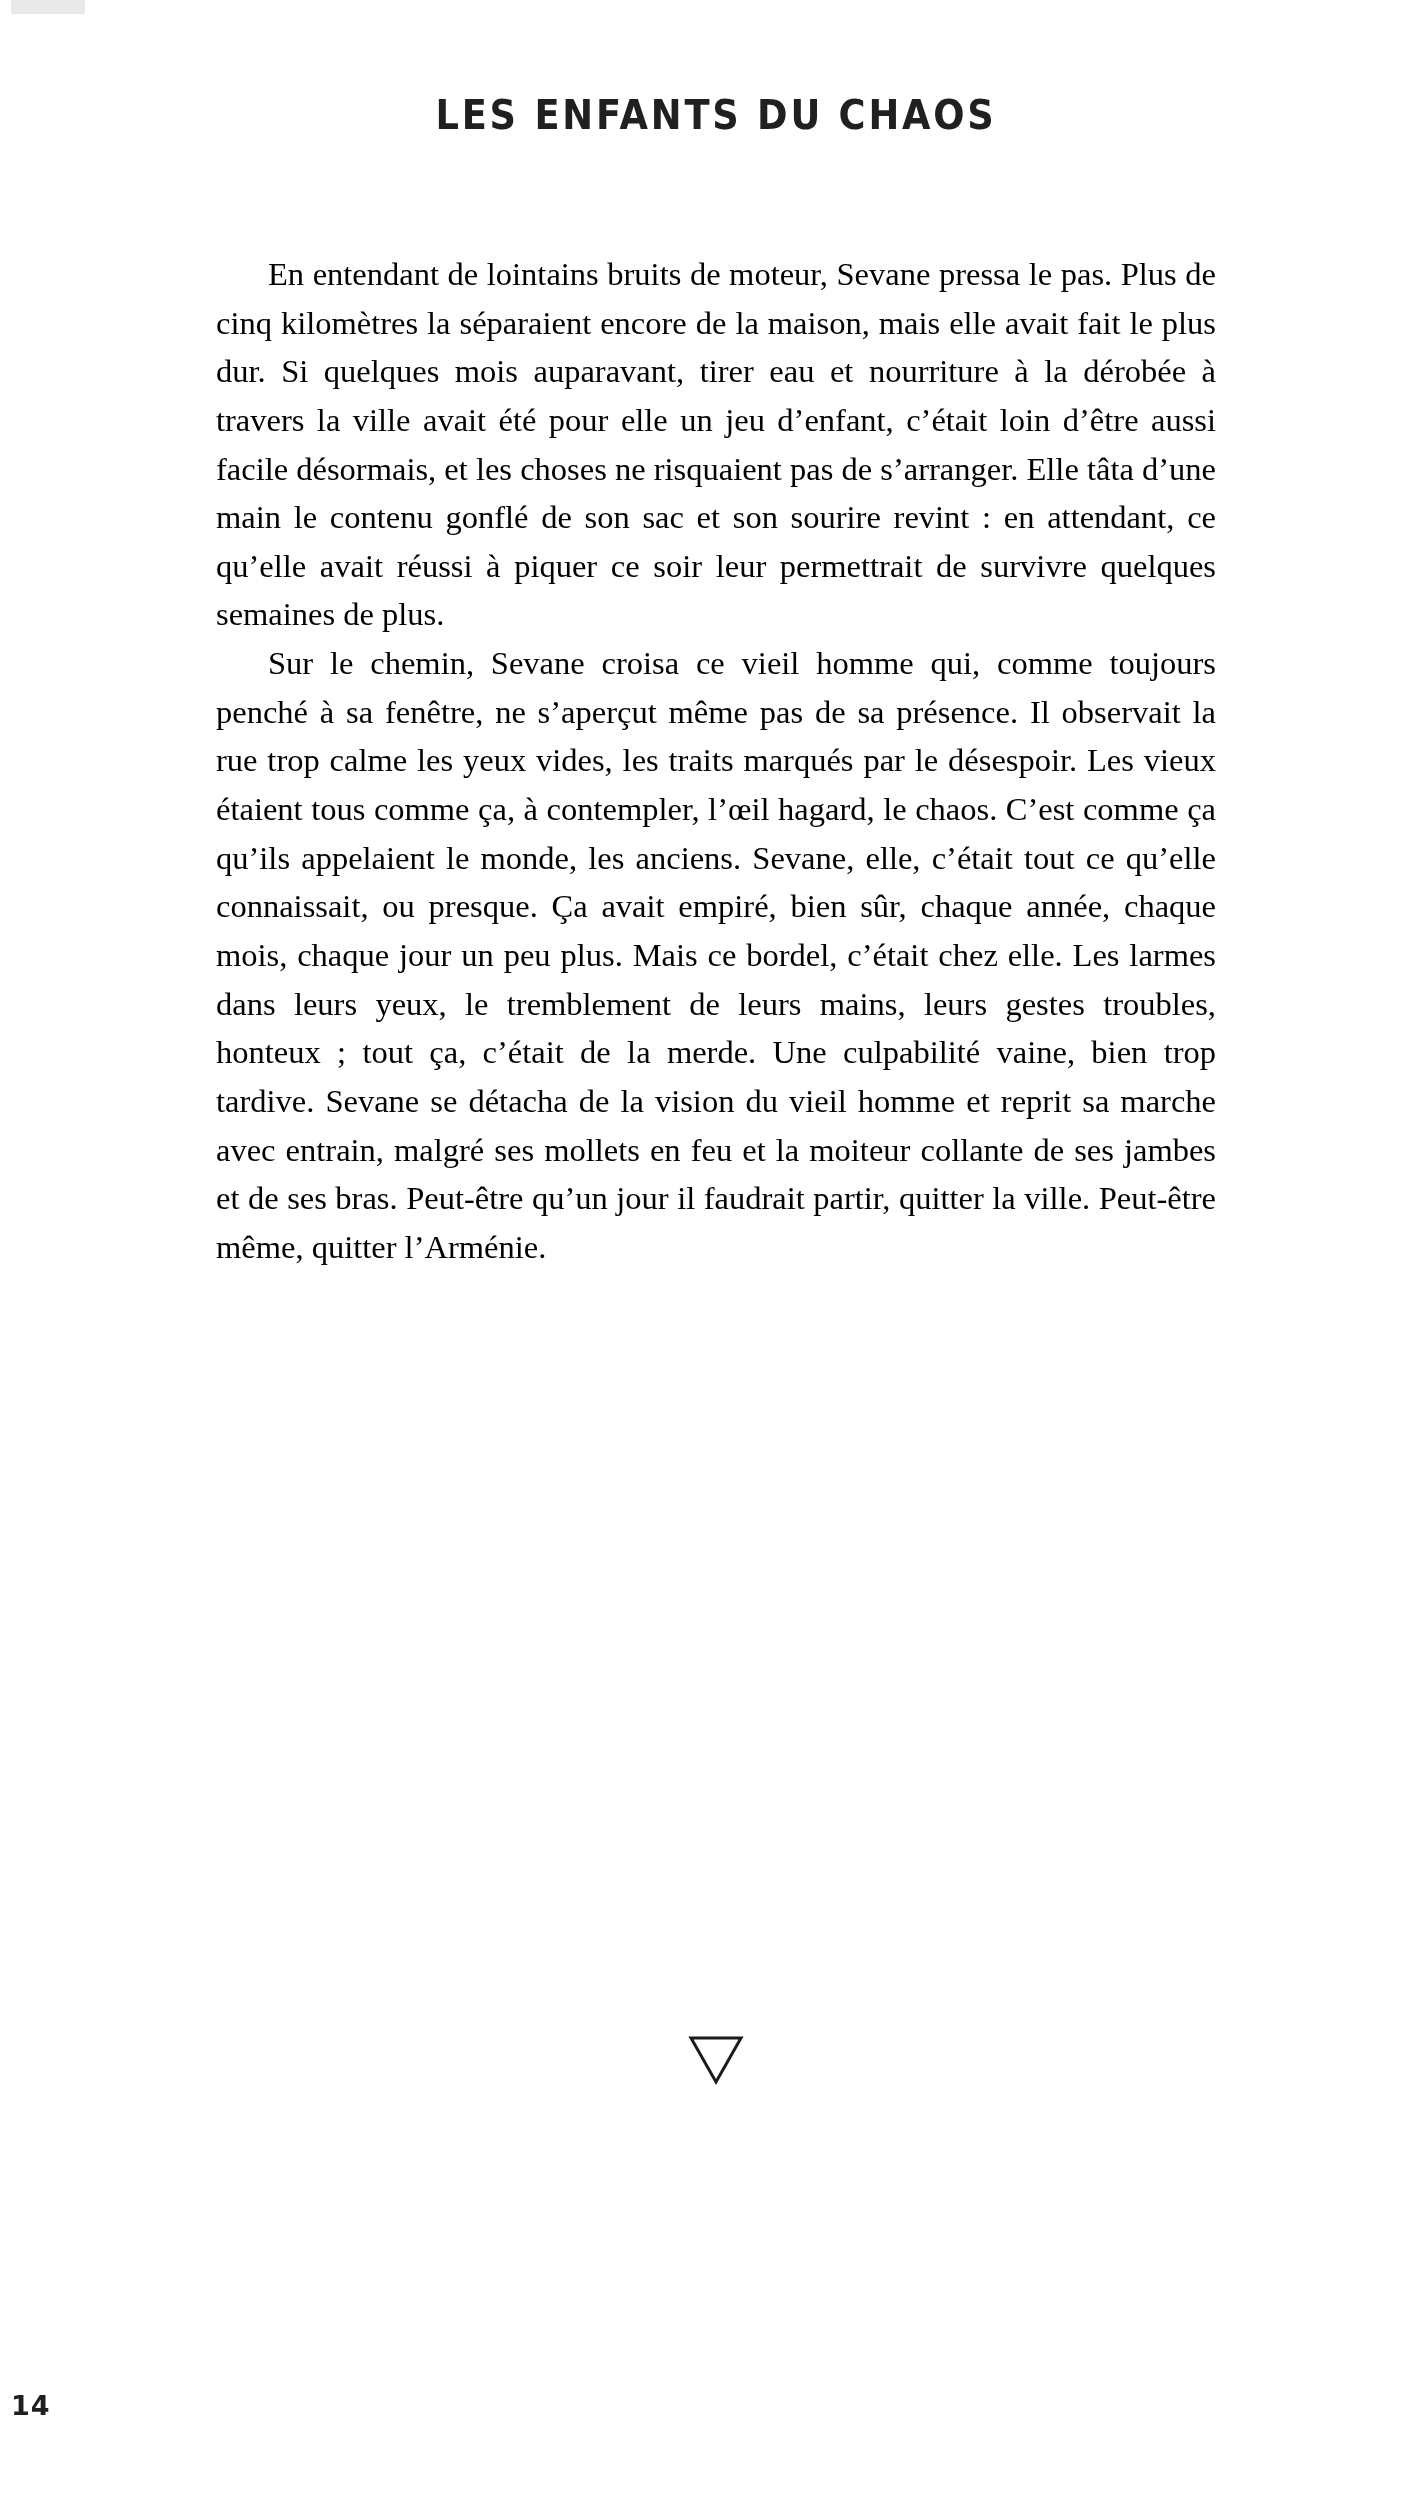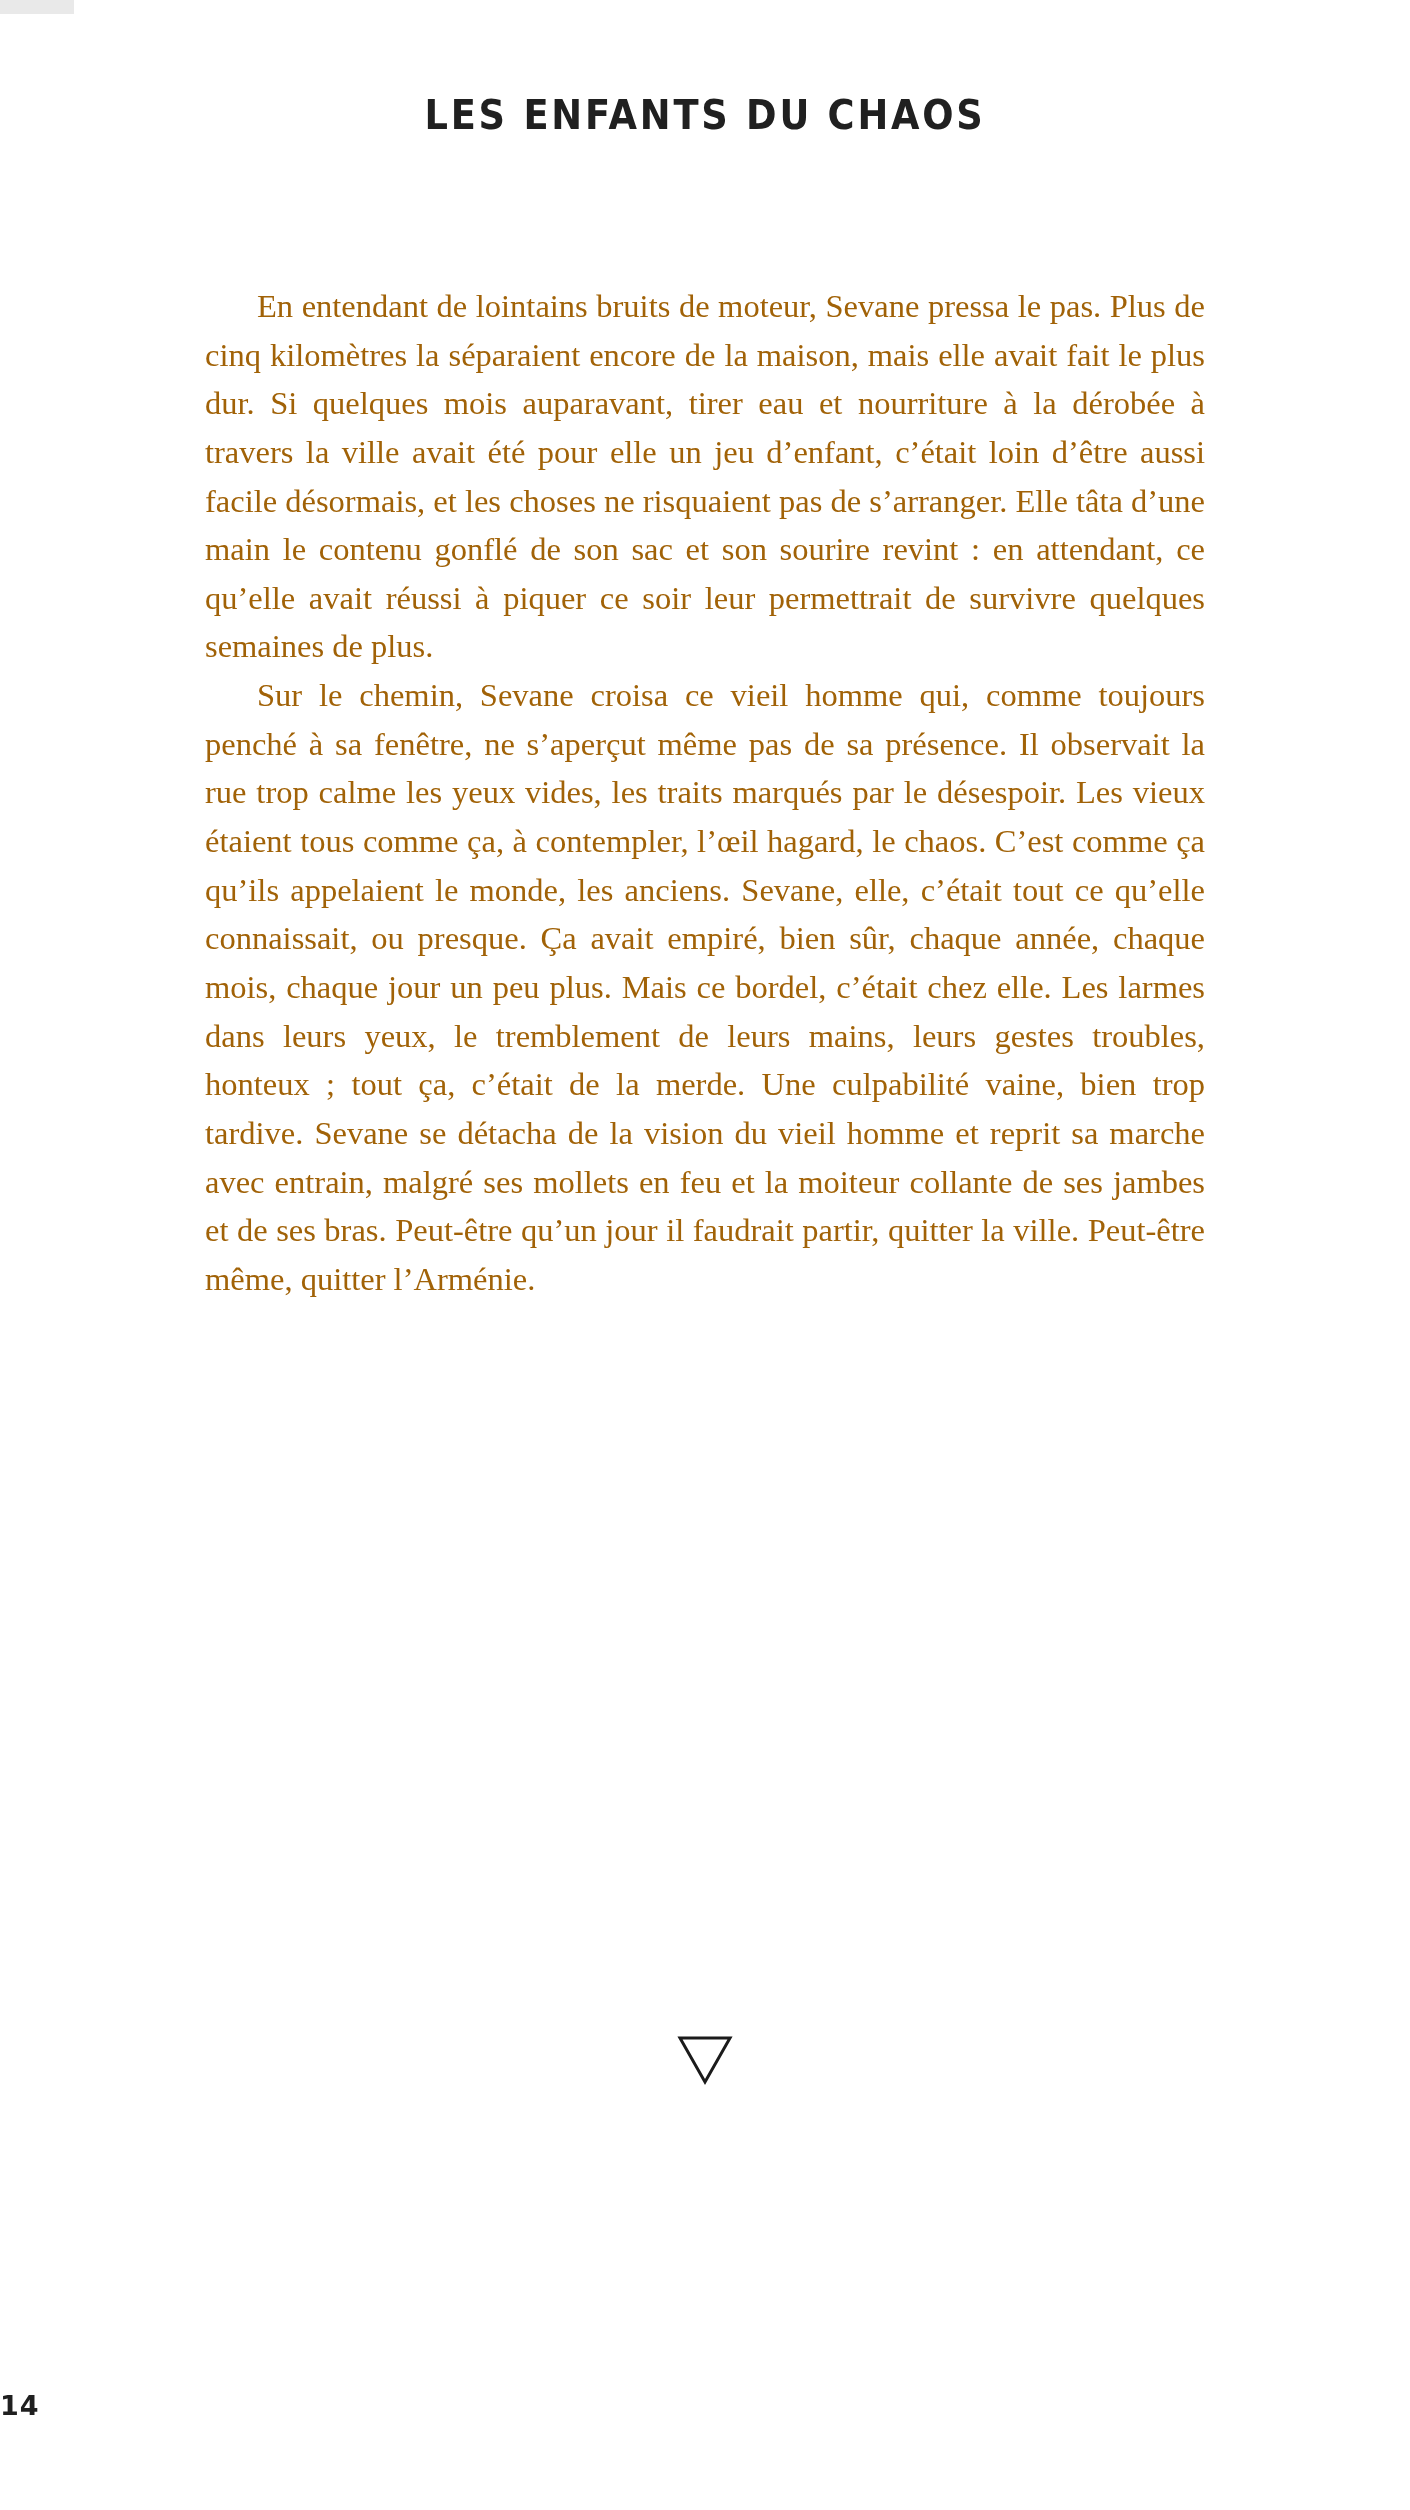--- a/index.html
+++ b/index.html
@@ -12,21 +12,21 @@
     height: 2510px;
     position: relative;
     font-family: "Liberation Serif", serif;
     color: #1a1a1a;
     overflow: hidden;
   }
 
   .page {
     position: absolute;
     top: 0;
-    left: 0;
+    left: 11px;
     width: 1199px;
     height: 2510px;
     box-sizing: border-box;
   }
 
   .page-header {
     position: absolute;
     top: 92px;
     left: 0;
     width: 1410px;
@@ -41,23 +41,22 @@
 
   .body-text {
     position: absolute;
     top: 250px;
     left: 205px;
     width: 1000px;
     font-size: 32.5px;
     line-height: 1.497;
     text-align: justify;
     text-justify: inter-word;
-    color: #a16207;
+    color: #000000;
     hyphens: none;
-    margin-top: 32px;
   }
 
   .body-text p {
     margin: 0;
     text-indent: 52px;
   }
 
   .ornament {
     position: absolute;
     top: 2032px;

